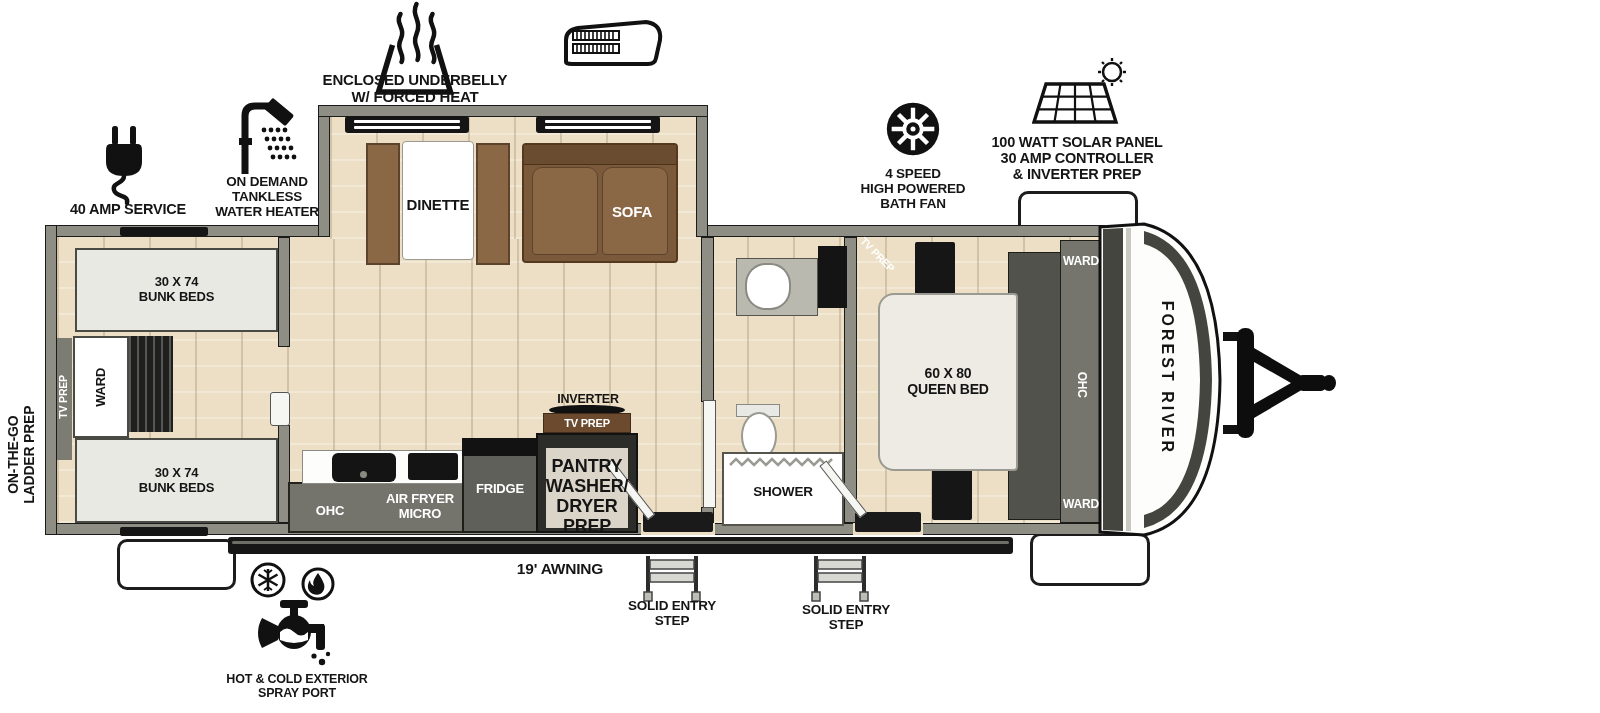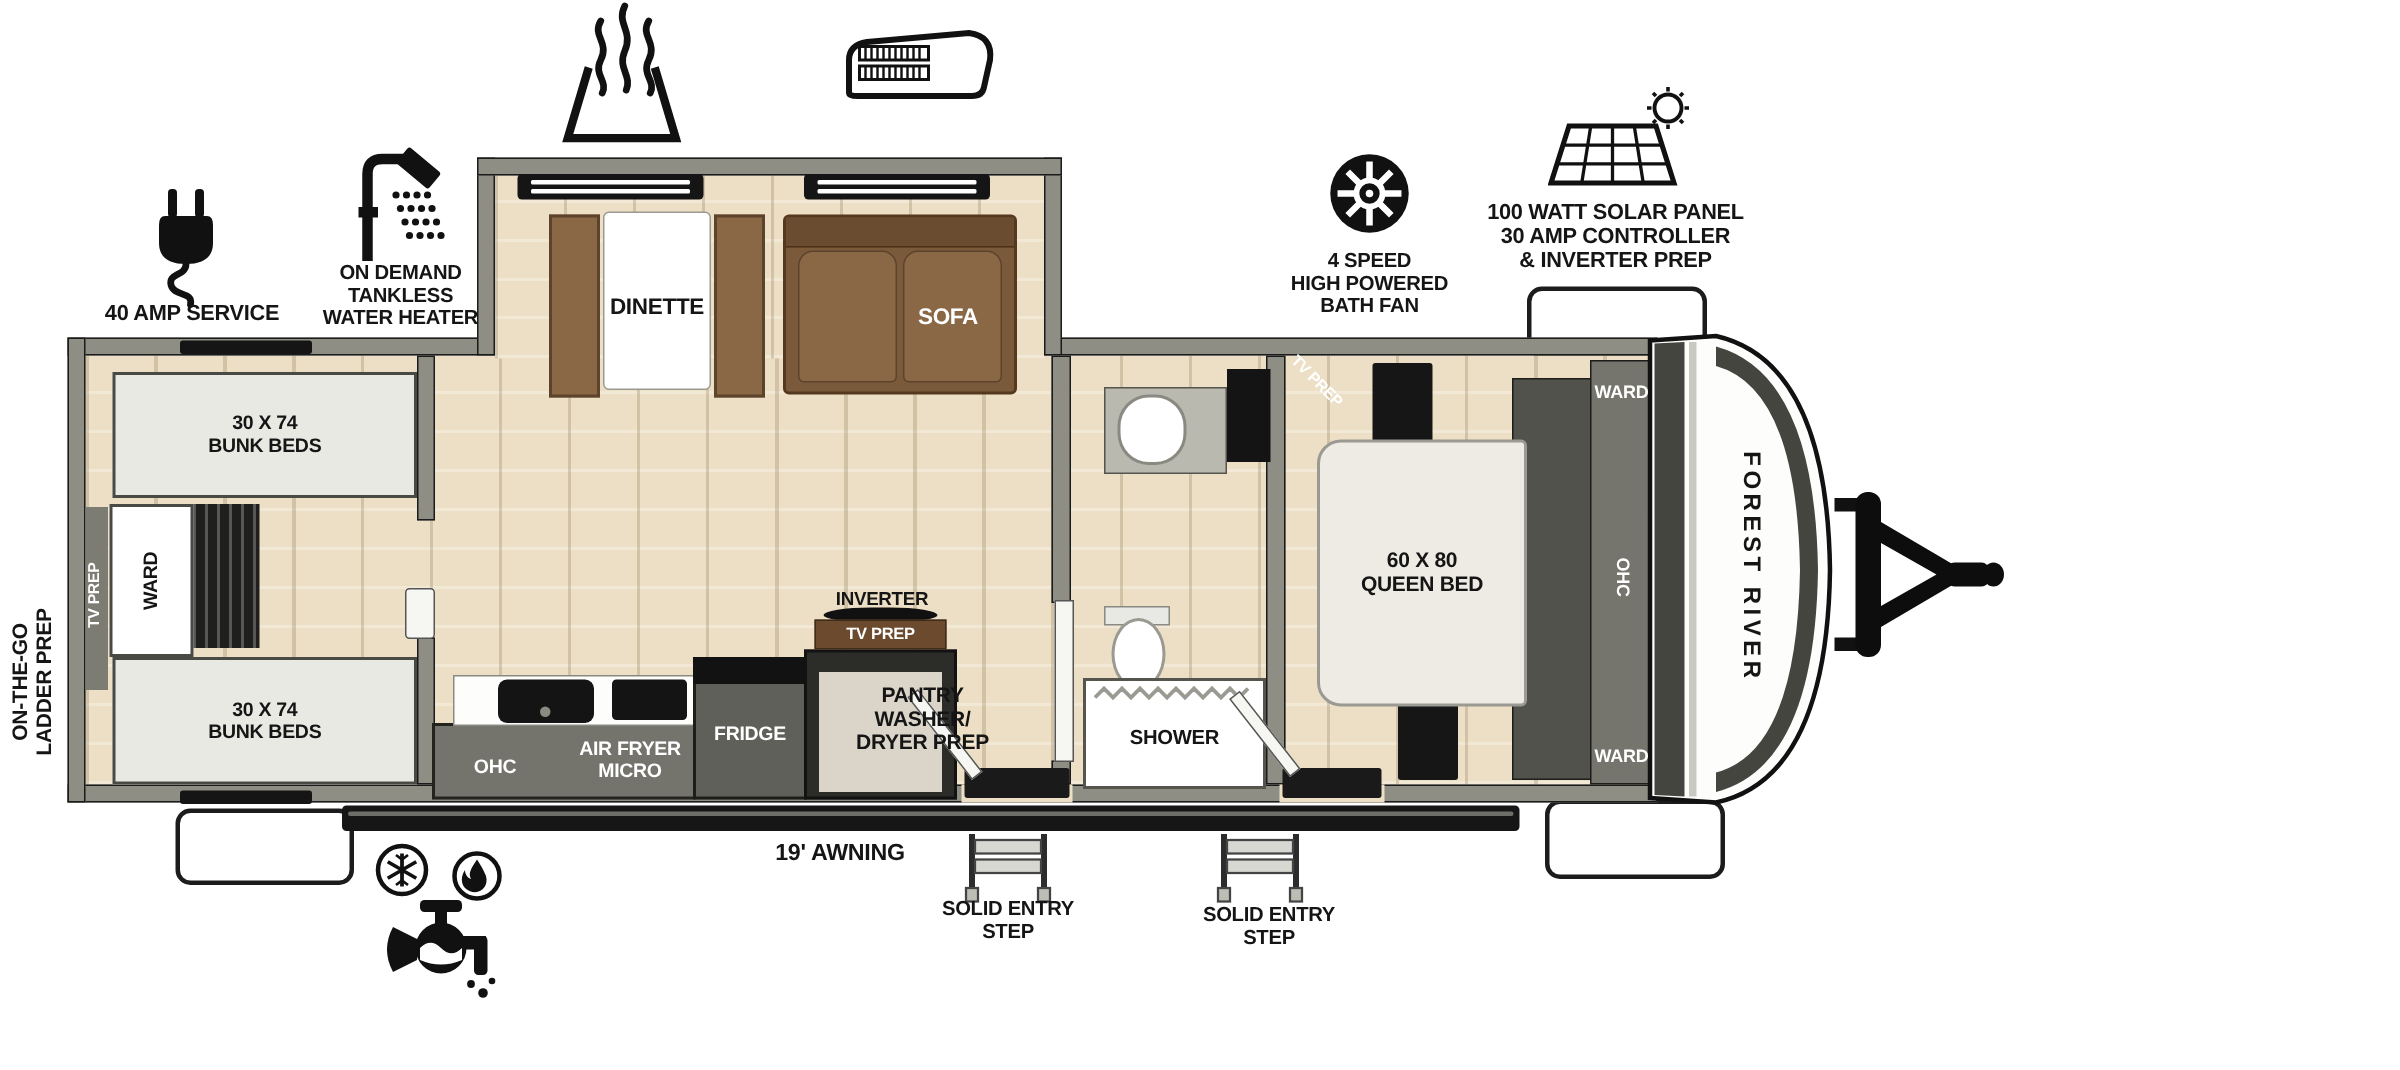--- a/index.html
+++ b/index.html
@@ -104,21 +104,21 @@
 MICRO</div>
 
   <div class="furn" style="left:462px;top:438px;width:76px;height:95px;background:#60605a;border:2px solid #1d1d1a;">
     <div class="abs" style="left:-2px;top:-2px;width:76px;height:18px;background:#121212;border:2px solid #121212;"></div>
   </div>
   <div class="lbl w" style="left:465px;top:482px;width:70px;font-size:13px;z-index:6;">FRIDGE</div>
 
   <div class="furn" style="left:536px;top:433px;width:102px;height:100px;background:#2c2c29;border:2px solid #121212;">
     <div class="abs" style="left:8px;top:13px;width:82px;height:80px;background:#dbd5c9;"></div>
   </div>
-  <div class="lbl" style="left:539px;top:456px;width:96px;font-size:14px;z-index:6;margin-left:28px;">PANTRY
+  <div class="lbl" style="left:539px;top:456px;width:96px;font-size:18px;z-index:6;">PANTRY
 WASHER/
 DRYER PREP</div>
 
   <div class="furn" style="left:549px;top:405px;width:76px;height:10px;background:#111;border-radius:50%/60%;"></div>
   <div class="furn" style="left:543px;top:413px;width:88px;height:20px;background:#6b4a2e;border:1.5px solid #3f2c1a;"></div>
   <div class="lbl" style="left:543px;top:392px;width:90px;font-size:12.5px;z-index:6;">INVERTER</div>
   <div class="lbl w" style="left:552px;top:417px;width:70px;font-size:11px;z-index:6;">TV PREP</div>
 
   <div class="abs" style="left:641px;top:523px;width:74px;height:12px;background:#ecdfc5;z-index:4;"></div>
   <div class="mat" style="left:643px;top:512px;width:70px;height:20px;"></div>
@@ -211,27 +211,31 @@
       <circle cx="52" cy="72" r="17" fill="#111"></circle>
       <path d="M38 72 Q45 65 52 72 T66 72 L66 80 Q52 86 38 80 Z" fill="#fff"></path>
       <path d="M20 58 L36 66 L36 80 L20 88 Q12 73 20 58 Z" fill="#111"></path>
       <rect x="66" y="64" width="16" height="9" fill="#111"></rect>
       <rect x="74" y="64" width="9" height="26" rx="3" fill="#111"></rect>
       <circle cx="72" cy="96" r="2.6" fill="#111"></circle>
       <circle cx="80" cy="102" r="3.2" fill="#111"></circle>
       <circle cx="86" cy="94" r="2.2" fill="#111"></circle>
     </g>
   </svg>
+  <div class="lbl" style="left:212px;top:672px;width:170px;font-size:12.5px;z-index:6;">HOT &amp; COLD EXTERIOR
+SPRAY PORT</div>
 
   <svg class="icon" width="105" height="100" viewBox="0 0 100 100" style="left:362px;top:0px;">
     <path d="M28 45 L14 92 L86 92 L72 45" fill="none" stroke="#111" stroke-width="5.5"></path>
     <path d="M36 14 C30 24 42 28 36 40 C31 50 41 54 37 62" fill="none" stroke="#111" stroke-width="4.5" stroke-linecap="round"></path>
     <path d="M52 4 C46 16 58 20 52 34 C47 46 57 50 53 60" fill="none" stroke="#111" stroke-width="4.5" stroke-linecap="round"></path>
     <path d="M68 14 C62 24 74 28 68 40 C63 50 73 54 69 62" fill="none" stroke="#111" stroke-width="4.5" stroke-linecap="round"></path>
   </svg>
+  <div class="lbl" style="left:315px;top:72px;width:200px;font-size:15px;z-index:6;">ENCLOSED UNDERBELLY
+W/ FORCED HEAT</div>
 
   <svg class="icon" width="110" height="52" viewBox="0 0 110 52" style="left:558px;top:18px;">
     <path d="M8 44 L8 22 Q8 12 20 10 L88 4 Q104 6 102 22 L98 40 Q97 46 90 46 L14 46 Q8 46 8 44 Z" fill="#fff" stroke="#111" stroke-width="4"></path>
     <rect x="15" y="13" width="46" height="9" fill="none" stroke="#111" stroke-width="2"></rect>
     <path d="M19 13 V22 M23 13 V22 M27 13 V22 M31 13 V22 M35 13 V22 M39 13 V22 M43 13 V22 M47 13 V22 M51 13 V22 M55 13 V22" stroke="#111" stroke-width="1.6"></path>
     <rect x="15" y="26" width="46" height="9" fill="none" stroke="#111" stroke-width="2"></rect>
     <path d="M19 26 V35 M23 26 V35 M27 26 V35 M31 26 V35 M35 26 V35 M39 26 V35 M43 26 V35 M47 26 V35 M51 26 V35 M55 26 V35" stroke="#111" stroke-width="1.6"></path>
   </svg>
 
   <svg class="icon" width="62" height="62" viewBox="0 0 64 64" style="left:882px;top:98px;">

